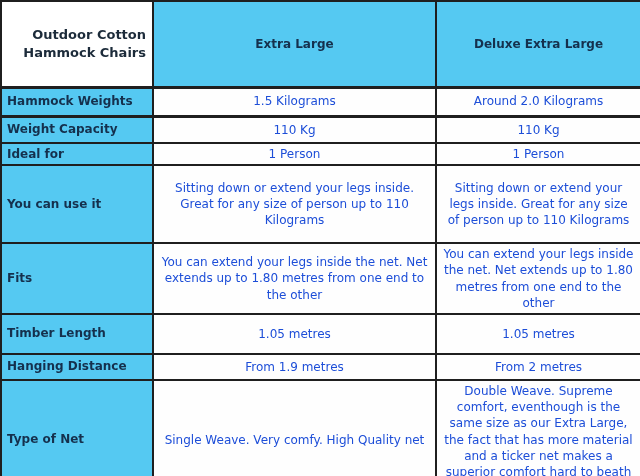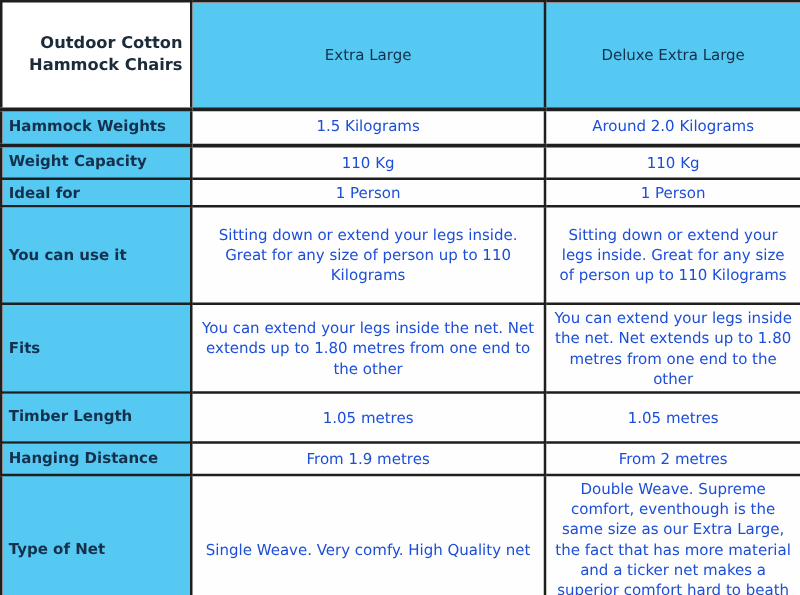--- a/index.html
+++ b/index.html
@@ -34,21 +34,21 @@
     font-size: 13px;
     font-weight: bold;
     text-align: right;
     padding: 2px 6px;
     line-height: 1.35;
   }
   th.colhead {
     background: #55c9f2;
     color: #15304d;
     font-size: 12px;
-    font-weight: normal;
+    font-weight: bold;
     text-align: center;
     padding: 2px 2px;
   }
   
   th.rowlabel {
     background: #55c9f2;
     color: #15304d;
     font-size: 12px;
     font-weight: bold;
     text-align: left;

